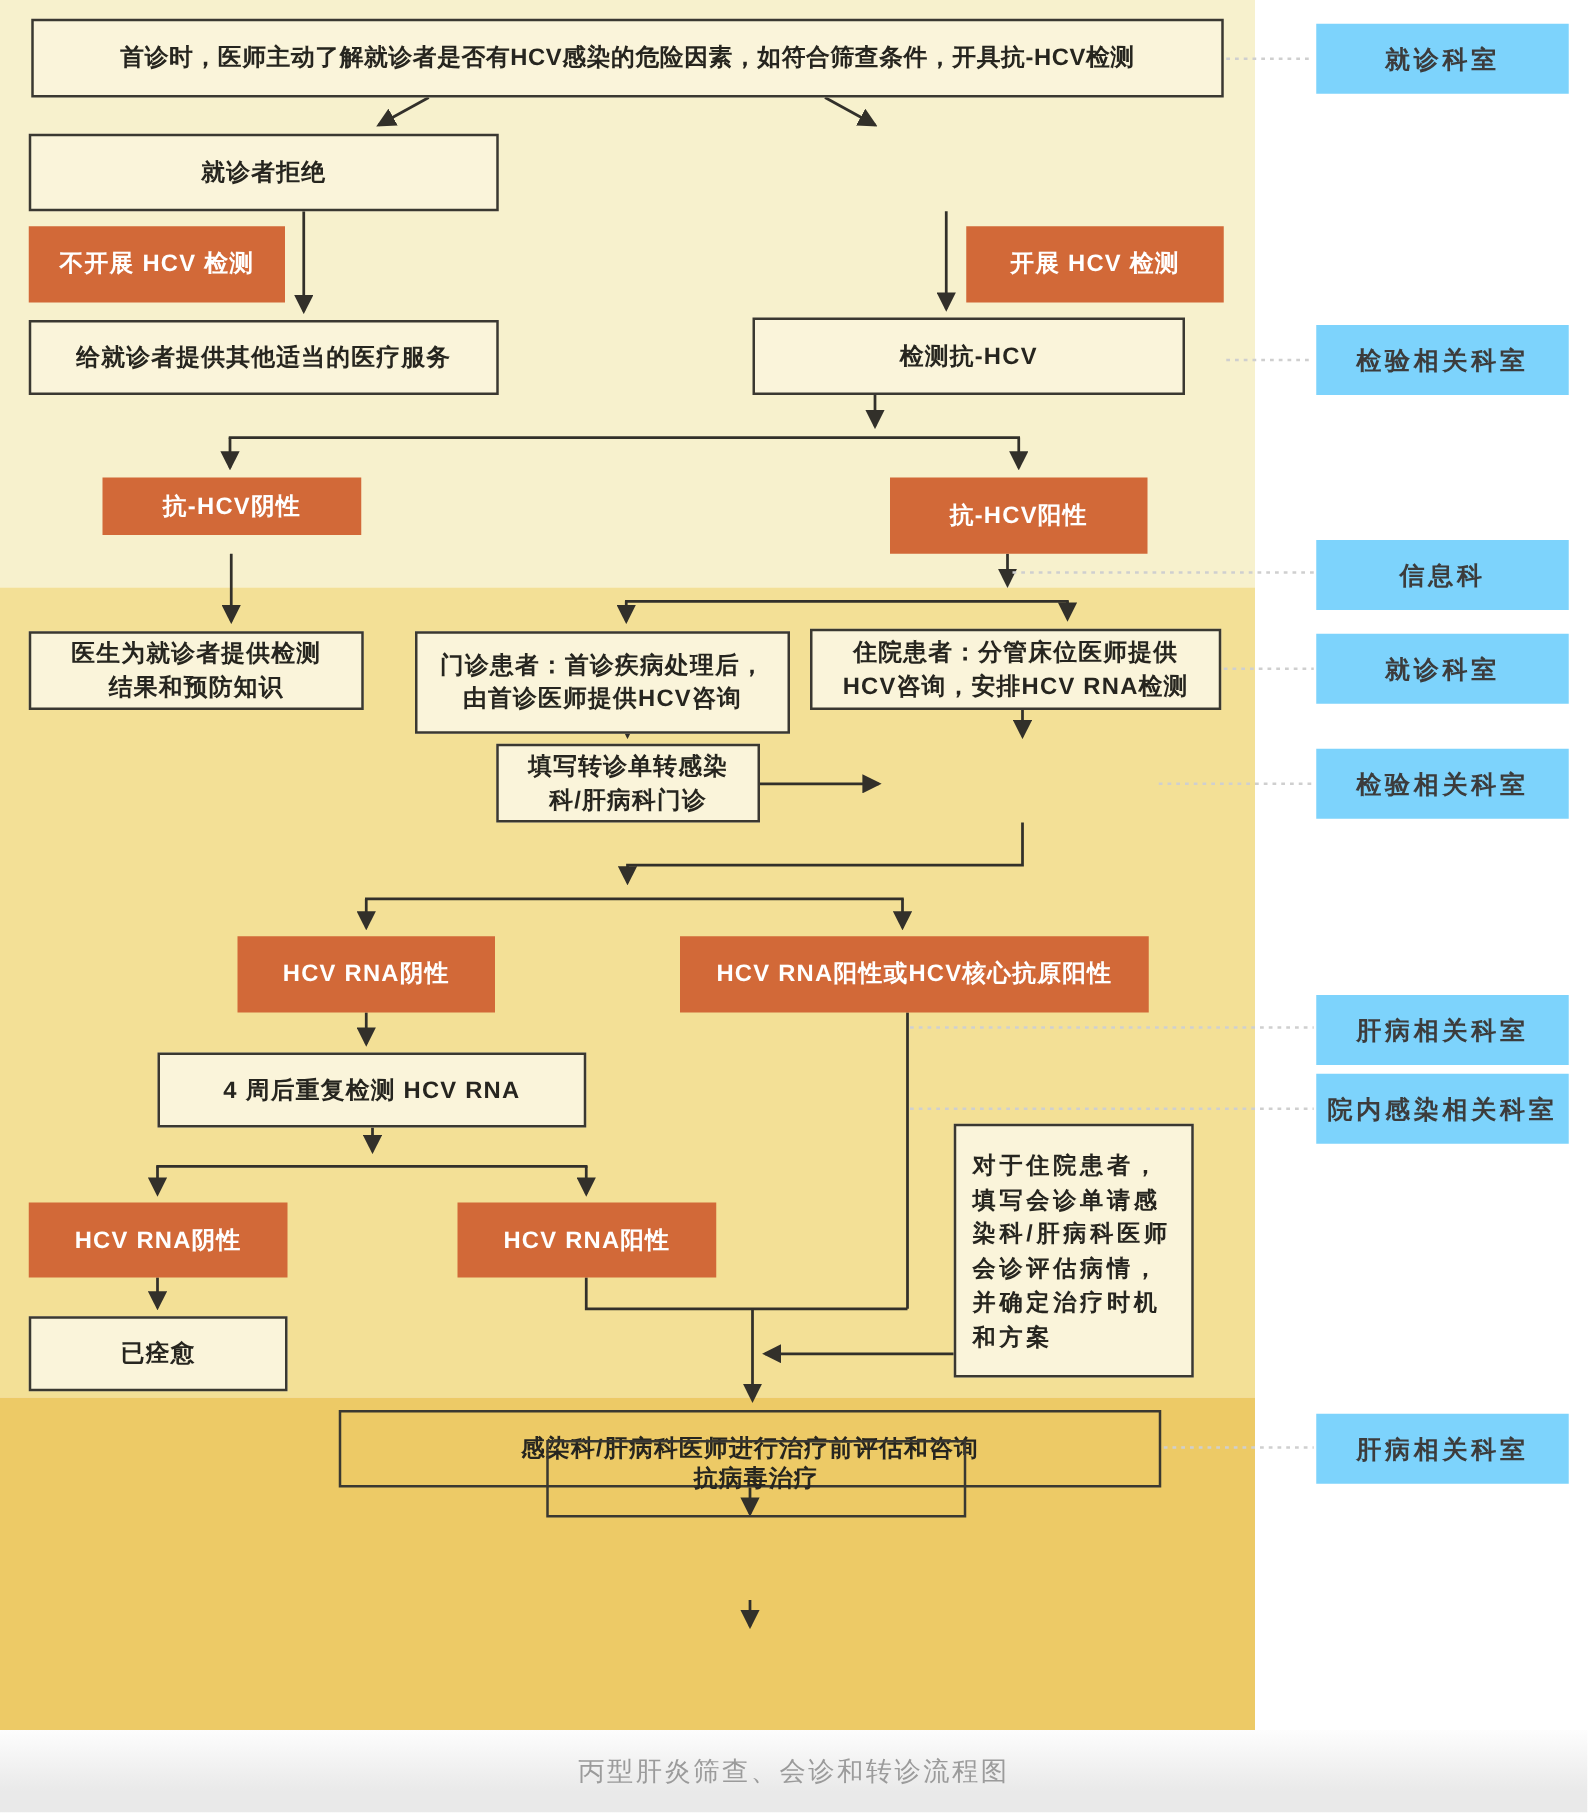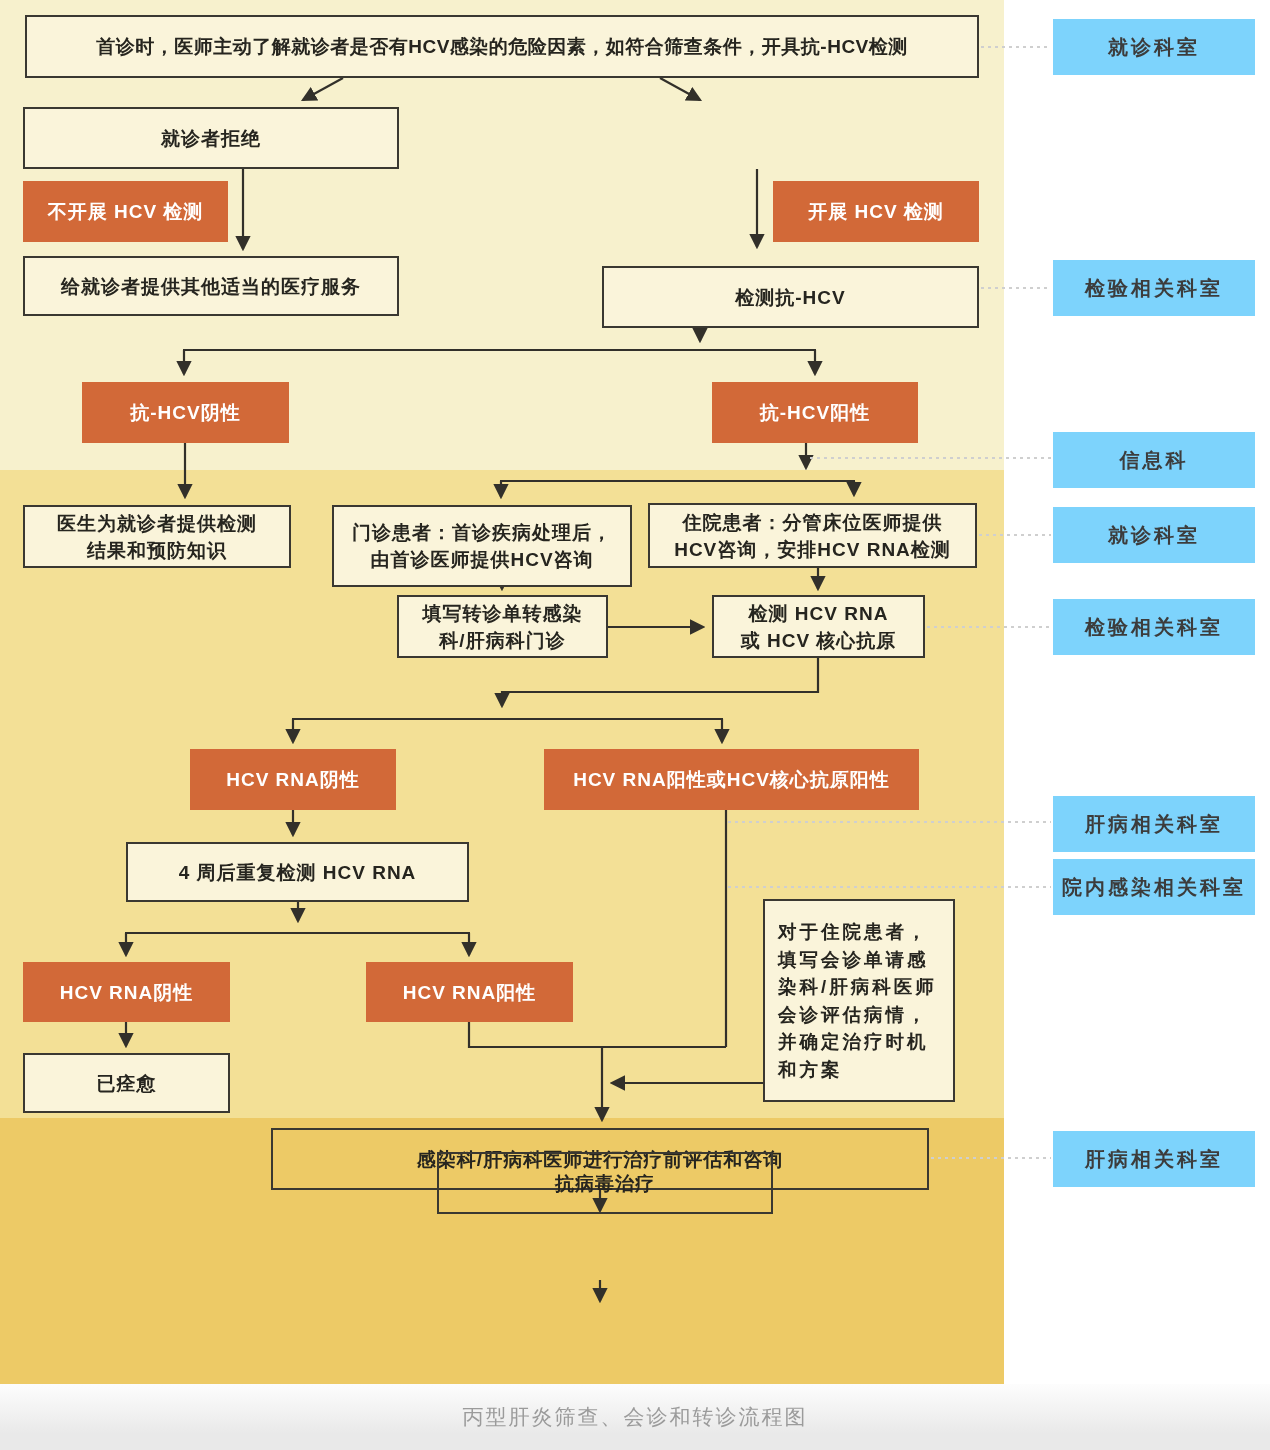--- a/index.html
+++ b/index.html
@@ -117,25 +117,25 @@
   </div>
 
   <div class="node orange" style="left:773px;top:181px;width:206px;height:61px;">
     <span class="txt">开展 HCV 检测</span>
   </div>
 
   <div class="node" style="left:23px;top:256px;width:376px;height:60px;">
     <span class="txt">给就诊者提供其他适当的医疗服务</span>
   </div>
 
-  <div class="node" style="left:602px;top:266px;width:377px;height:62px;">
+  <div class="node" style="left:602px;top:254px;width:346px;height:62px;">
     <span class="txt">检测抗-HCV</span>
   </div>
 
-  <div class="node orange" style="left:82px;top:382px;width:207px;height:61px;">
+  <div class="node orange" style="left:82px;top:382px;width:207px;height:46px;">
     <span class="txt">抗-HCV阴性</span>
   </div>
 
   <div class="node orange" style="left:712px;top:382px;width:206px;height:61px;">
     <span class="txt">抗-HCV阳性</span>
   </div>
 
   <div class="node" style="left:23px;top:505px;width:268px;height:63px;">
     <span class="txt">医生为就诊者提供检测
 结果和预防知识</span>
@@ -149,24 +149,20 @@
   <div class="node" style="left:648px;top:503px;width:329px;height:65px;">
     <div class="inner"><span class="pfx">住院患者：</span><span>分管床位医师提供
 HCV咨询，安排HCV RNA检测</span></div>
   </div>
 
   <div class="node" style="left:397px;top:595px;width:211px;height:63px;">
     <span class="txt">填写转诊单转感染
 科/肝病科门诊</span>
   </div>
 
-  <div class="node" style="left:712px;top:595px;width:213px;height:63px;">
-    <span class="txt">检测 HCV RNA
-或 HCV 核心抗原</span>
-  </div>
 
   <div class="node orange" style="left:190px;top:749px;width:206px;height:61px;">
     <span class="txt">HCV RNA阴性</span>
   </div>
 
   <div class="node orange" style="left:544px;top:749px;width:375px;height:61px;">
     <span class="txt">HCV RNA阳性或HCV核心抗原阳性</span>
   </div>
 
   <div class="node" style="left:126px;top:842px;width:343px;height:60px;">

